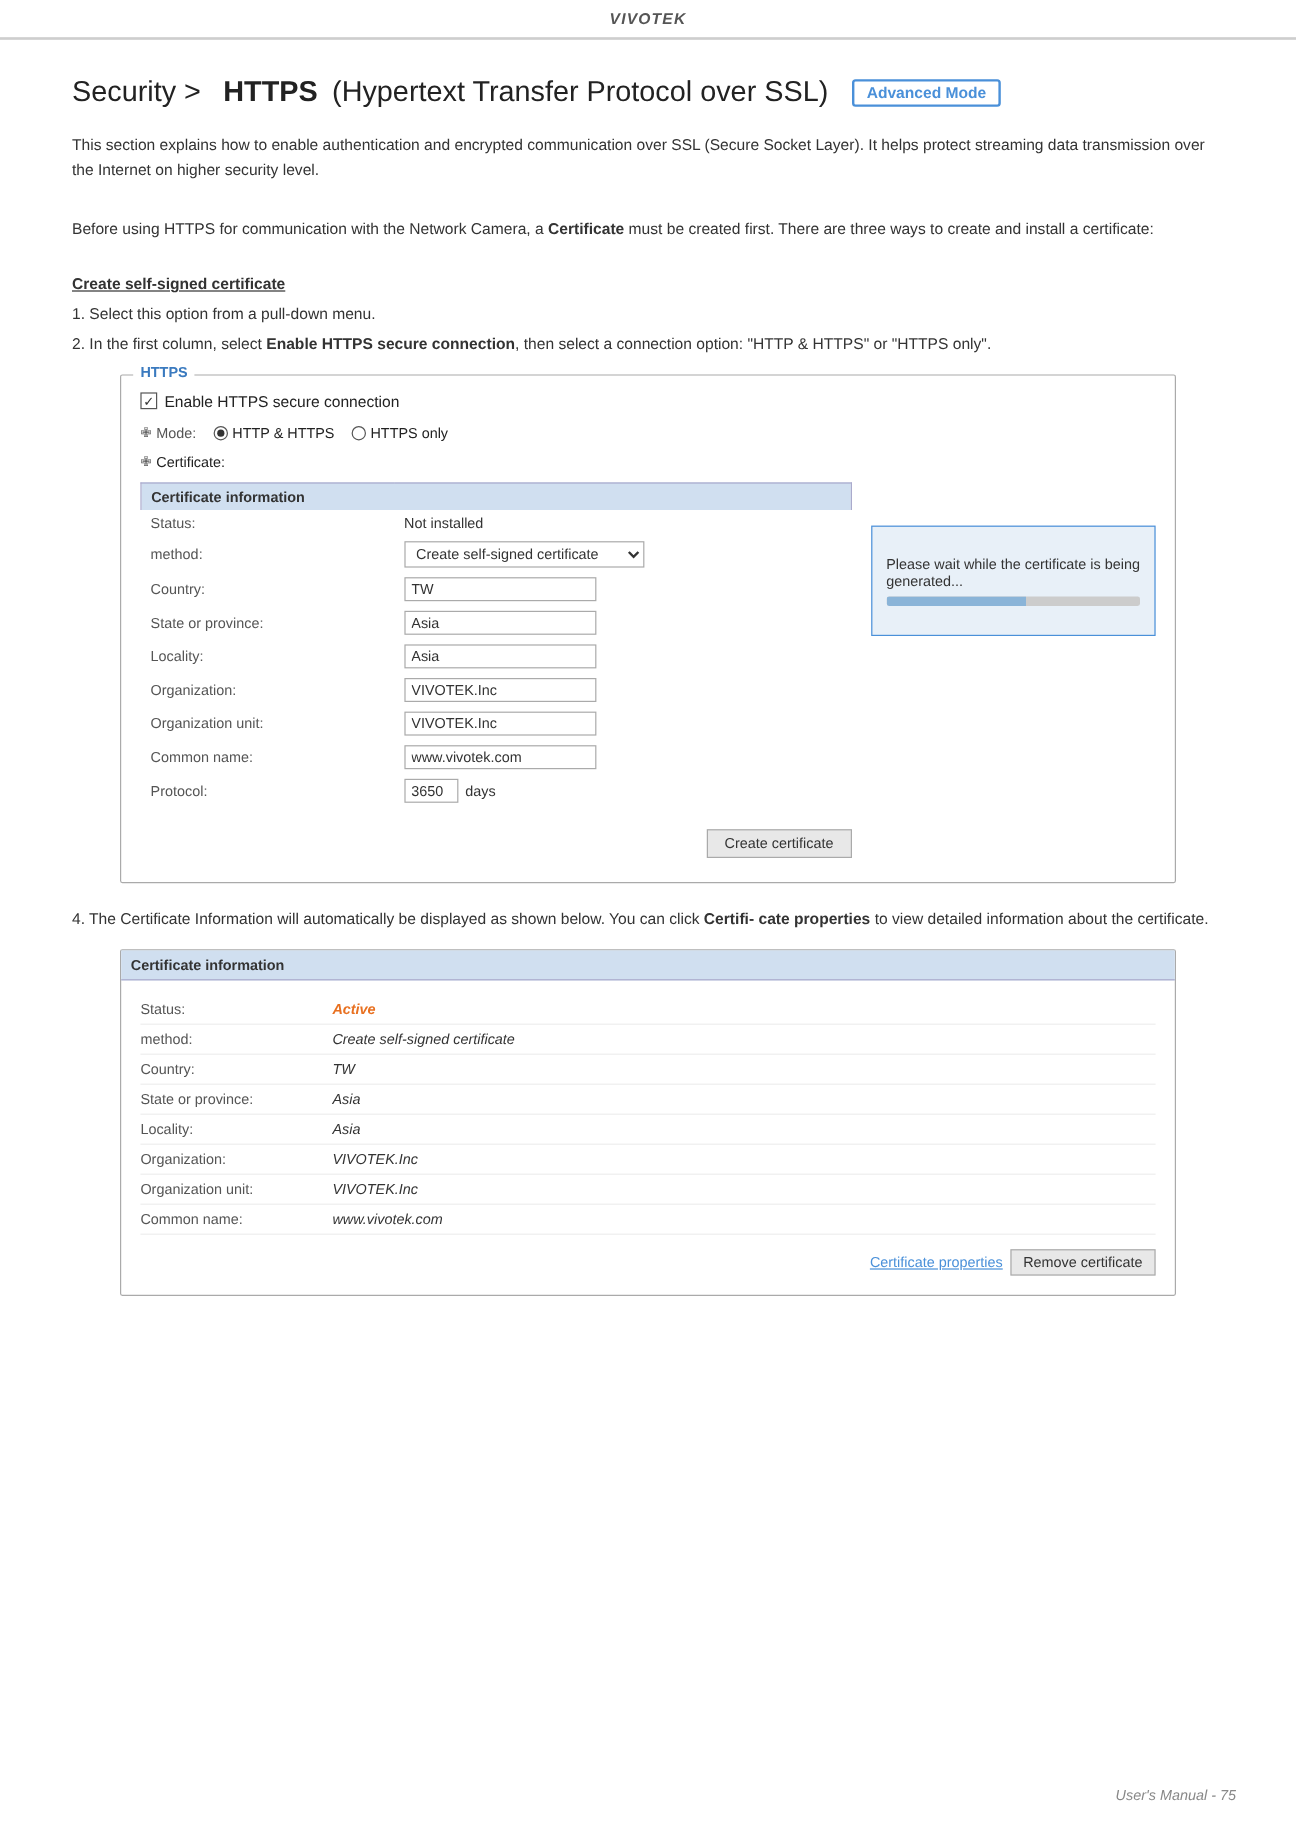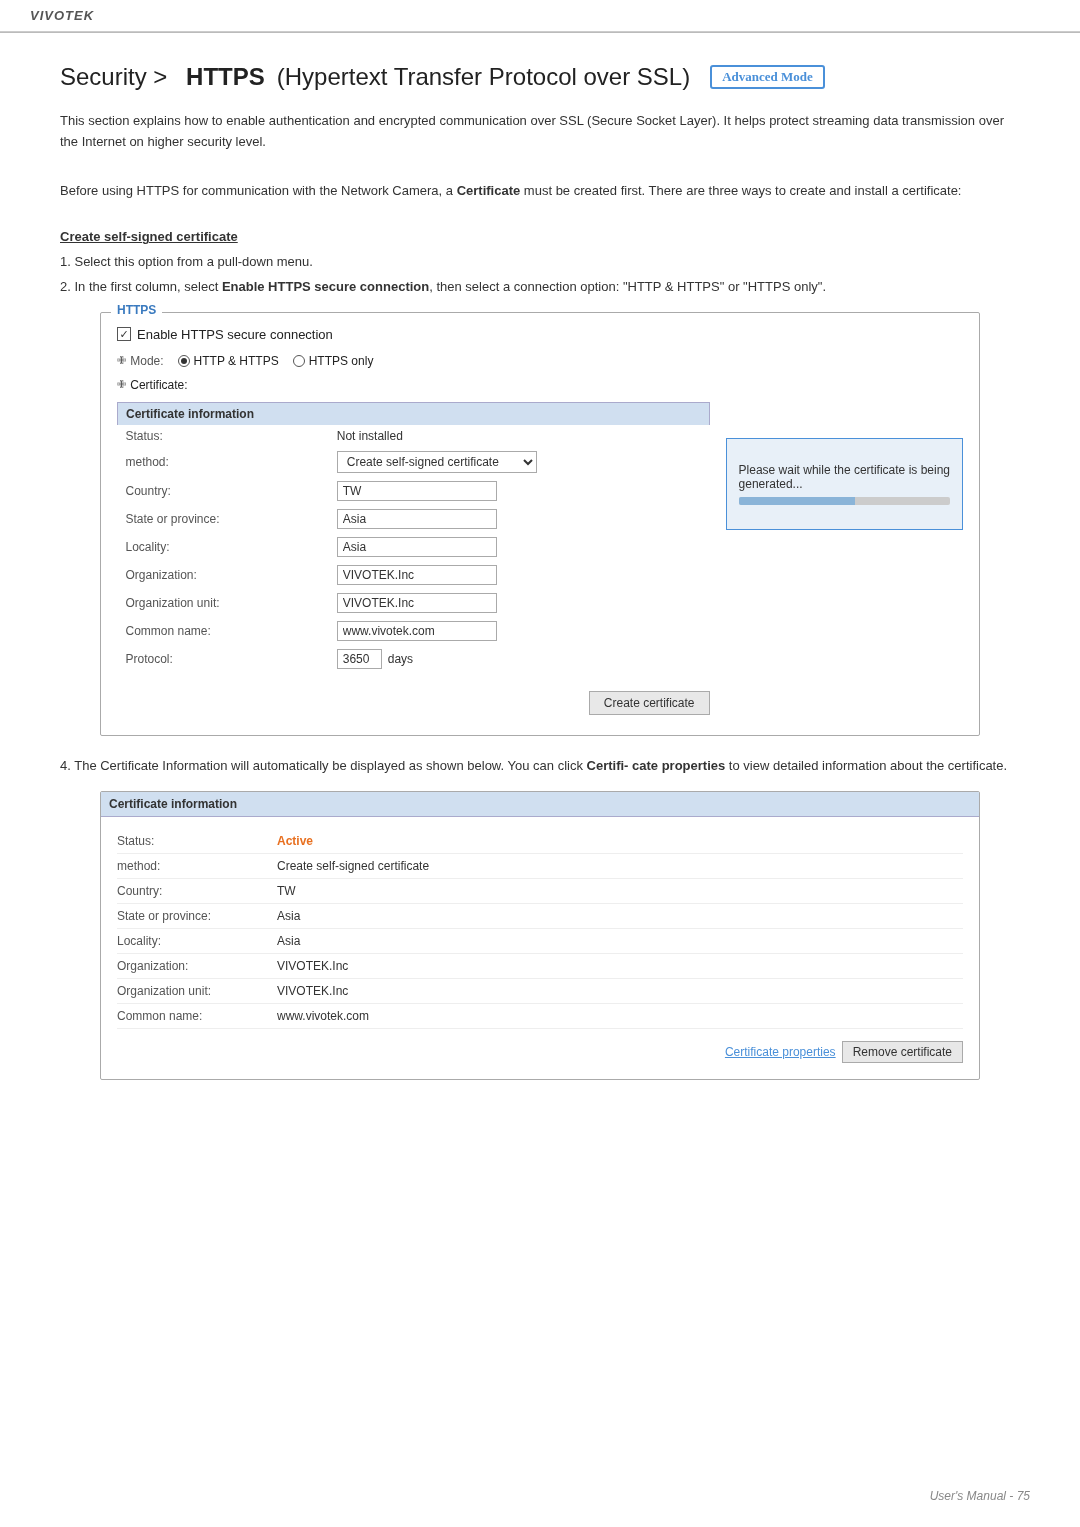--- a/index.html
+++ b/index.html
@@ -15,21 +15,21 @@
       background: #fff;
       width: 1080px;
       min-height: 1527px;
       padding: 0;
       position: relative;
     }
     .top-bar {
       border-bottom: 1px solid #ccc;
       padding: 8px 30px 8px 30px;
       display: flex;
-      justify-content: flex-start;
+      justify-content: center;
       align-items: center;
       background: #fff;
     }
     .brand-name {
       font-style: italic;
       font-weight: bold;
       font-size: 13px;
       color: #555;
       letter-spacing: 1px;
     }
@@ -51,21 +51,20 @@
     .advanced-mode-badge {
       display: inline-block;
       border: 2px solid #4a90d9;
       color: #4a90d9;
       font-size: 13px;
       font-weight: bold;
       padding: 2px 10px;
       border-radius: 3px;
       vertical-align: middle;
       margin-left: 8px;
-      font-family: Liberation Serif, serif;
     }
     .intro-text {
       font-size: 13px;
       line-height: 1.6;
       color: #333;
       margin-bottom: 28px;
     }
     .section-heading {
       font-size: 15px;
       font-weight: bold;
@@ -288,20 +287,21 @@
     }
     .cert-info-panel-row:last-child {
       border-bottom: none;
     }
     .cert-info-panel-row .lbl {
       color: #555;
       min-width: 160px;
     }
     .cert-info-panel-row .val {
       color: #333;
+      font-style: italic;
     }
     .cert-info-panel-row .val.active {
       color: #e87020;
       font-weight: bold;
     }
     .cert-panel-actions {
       display: flex;
       justify-content: flex-end;
       gap: 6px;
       margin-top: 12px;

